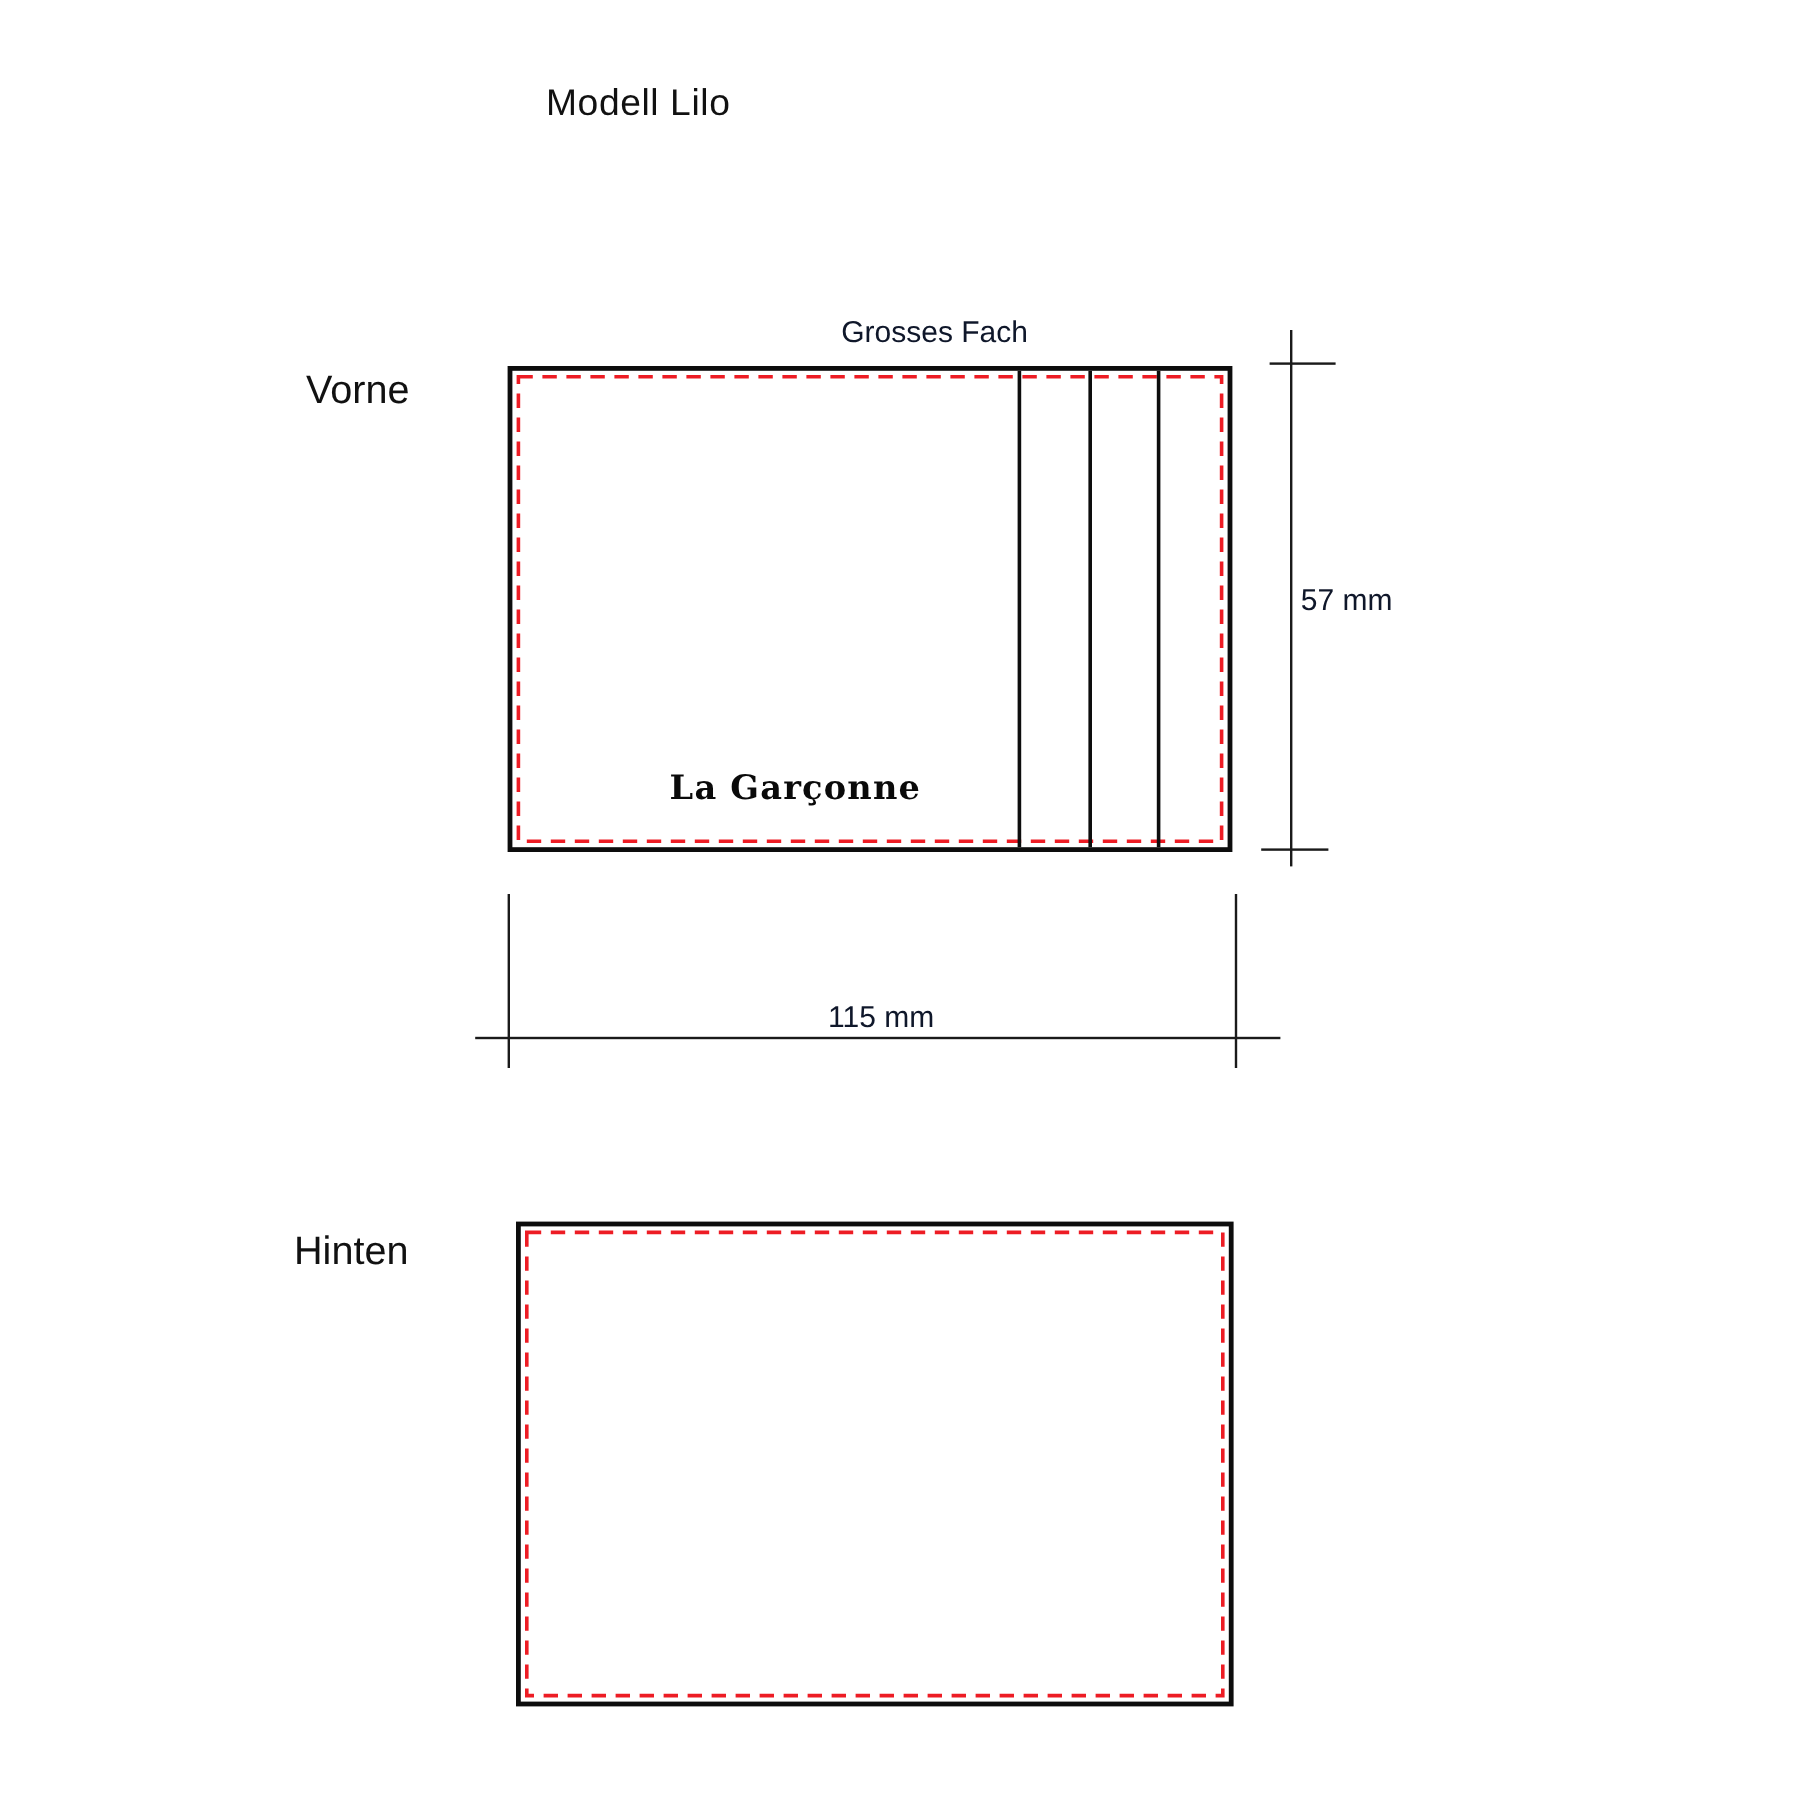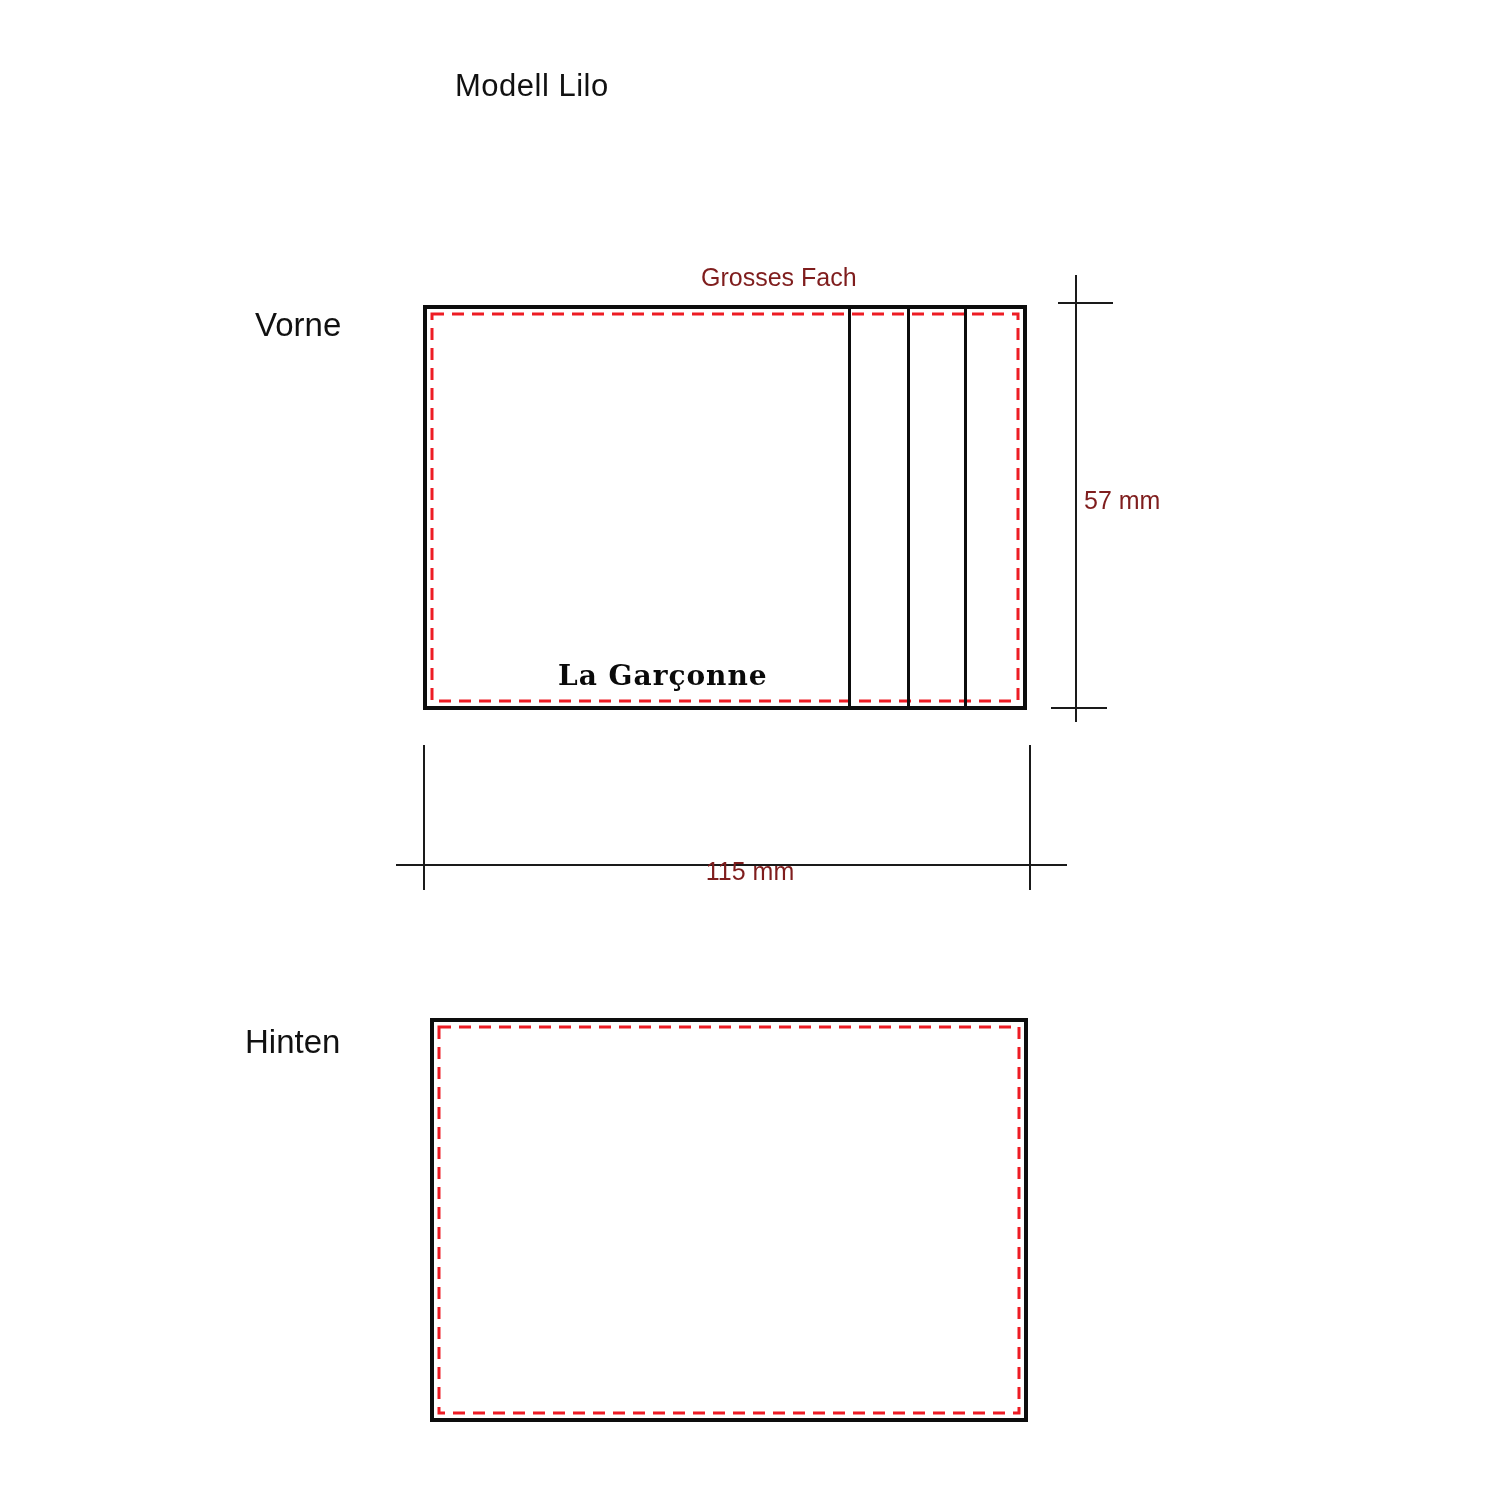--- a/index.html
+++ b/index.html
@@ -28,21 +28,21 @@
   .view-label {
     font-size: 33px;
     font-weight: 400;
     color: #111111;
     white-space: nowrap;
     margin-top: 14px;
   }
   .anno-label {
     font-size: 25px;
     font-weight: 400;
-    color: #7f1d1d;
+    color: #0f172a;
     white-space: nowrap;
   }
 
   .panel {
     border: 4px solid #0d0d0d;
     background: #ffffff;
     box-sizing: content-box;
   }
   .panel svg {
     position: absolute;
@@ -82,32 +82,32 @@
 
   <div class="abs anno-label" style="left:701px; top:263px;">Grosses Fach</div>
 
   <div class="abs panel" style="left:423px; top:305px; width:596px; height:397px;">
     <svg viewBox="0 0 596 397">
       <rect x="5" y="5" width="586" height="387" fill="none" stroke-width="3" stroke-dasharray="12 8" stroke="#ed1c24"></rect>
     </svg>
     <div class="slot-divider" style="left:421px;"></div>
     <div class="slot-divider" style="left:480px;"></div>
     <div class="slot-divider" style="left:537px;"></div>
-    <div class="brand" style="left:131px; top:331px;margin-top:19px;">La Garçonne</div>
+    <div class="brand" style="left:131px; top:331px;">La Garçonne</div>
   </div>
 
   <div class="abs dim-line" style="left:1075px; top:275px; width:2px; height:447px;"></div>
   <div class="abs dim-line" style="left:1058px; top:302px; width:55px; height:2px;"></div>
   <div class="abs dim-line" style="left:1051px; top:707px; width:56px; height:2px;"></div>
   <div class="abs anno-label" style="left:1084px; top:486px;">57 mm</div>
 
   <div class="abs dim-line" style="left:396px; top:864px; width:671px; height:2px;"></div>
   <div class="abs dim-line" style="left:423px; top:745px; width:2px; height:145px;"></div>
   <div class="abs dim-line" style="left:1029px; top:745px; width:2px; height:145px;"></div>
-  <div class="abs anno-label" style="left:690px; top:857px; width:120px; text-align:center;">115 mm</div>
+  <div class="abs anno-label" style="left:690px; top:834px; width:120px; text-align:left;">115 mm</div>
 
   <div class="abs view-label" style="left:245px; top:1009px;">Hinten</div>
 
   <div class="abs panel" style="left:430px; top:1018px; width:590px; height:396px;">
     <svg viewBox="0 0 590 396">
       <rect x="5" y="5" width="580" height="386" fill="none" stroke-width="3" stroke-dasharray="12 8" stroke="#ed1c24"></rect>
     </svg>
   </div>
 
 </div>

